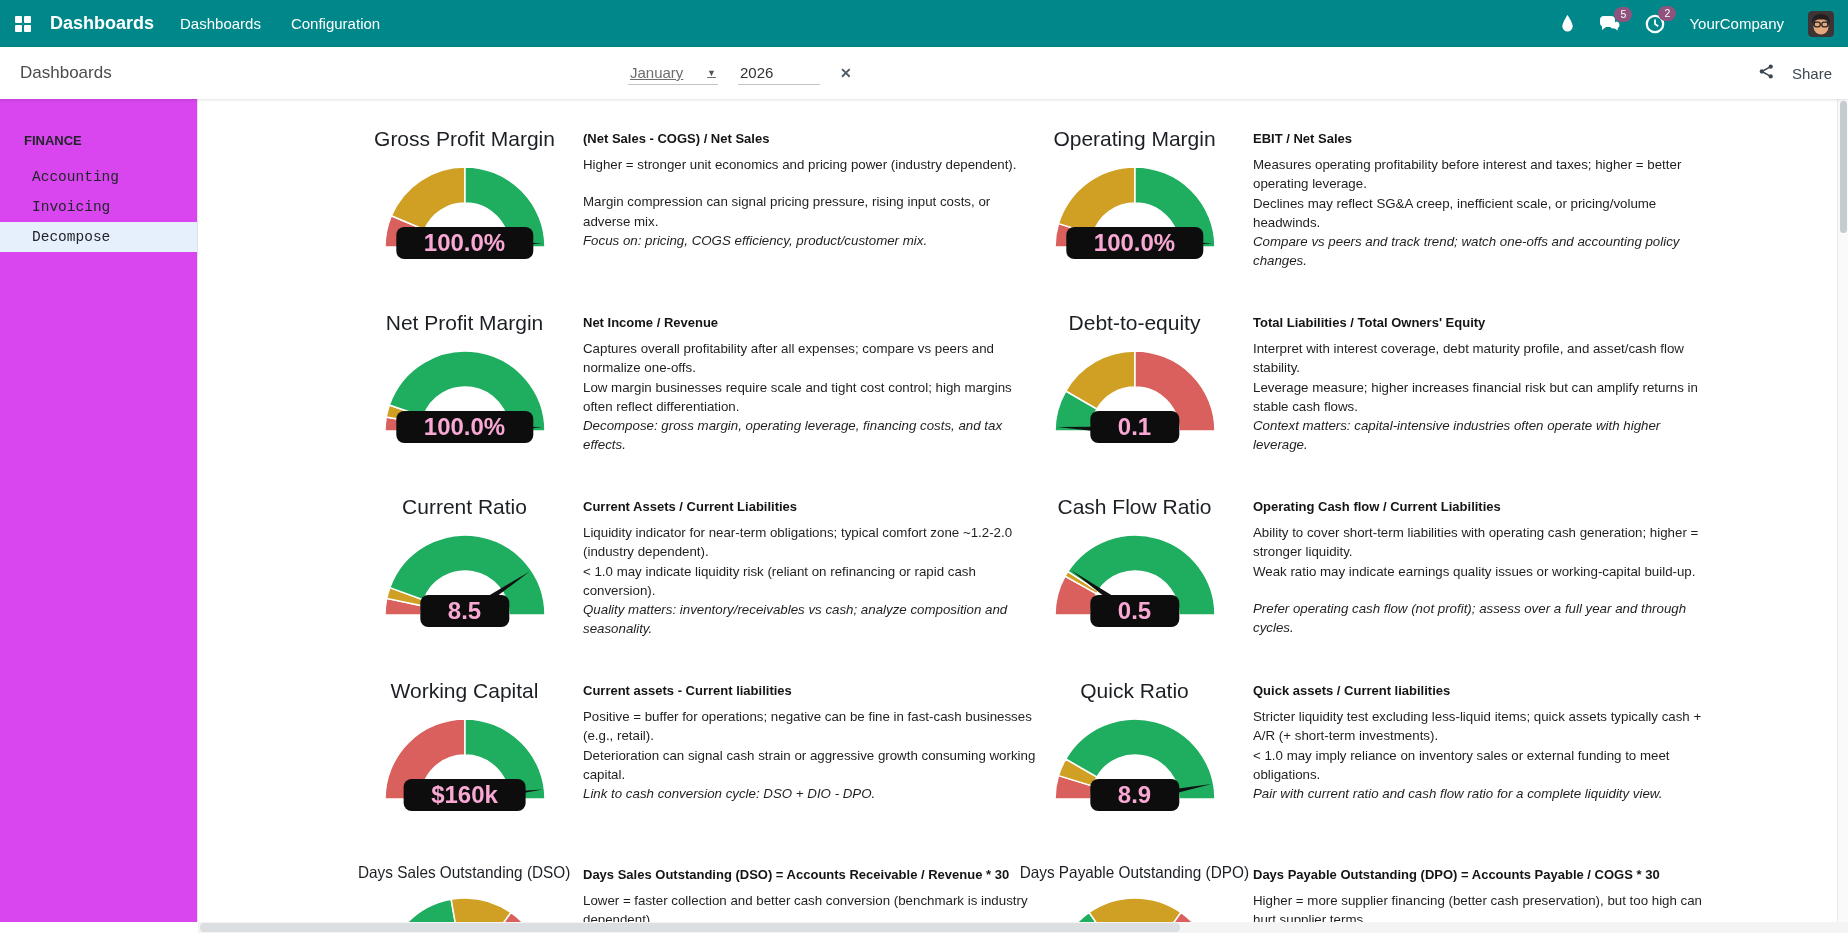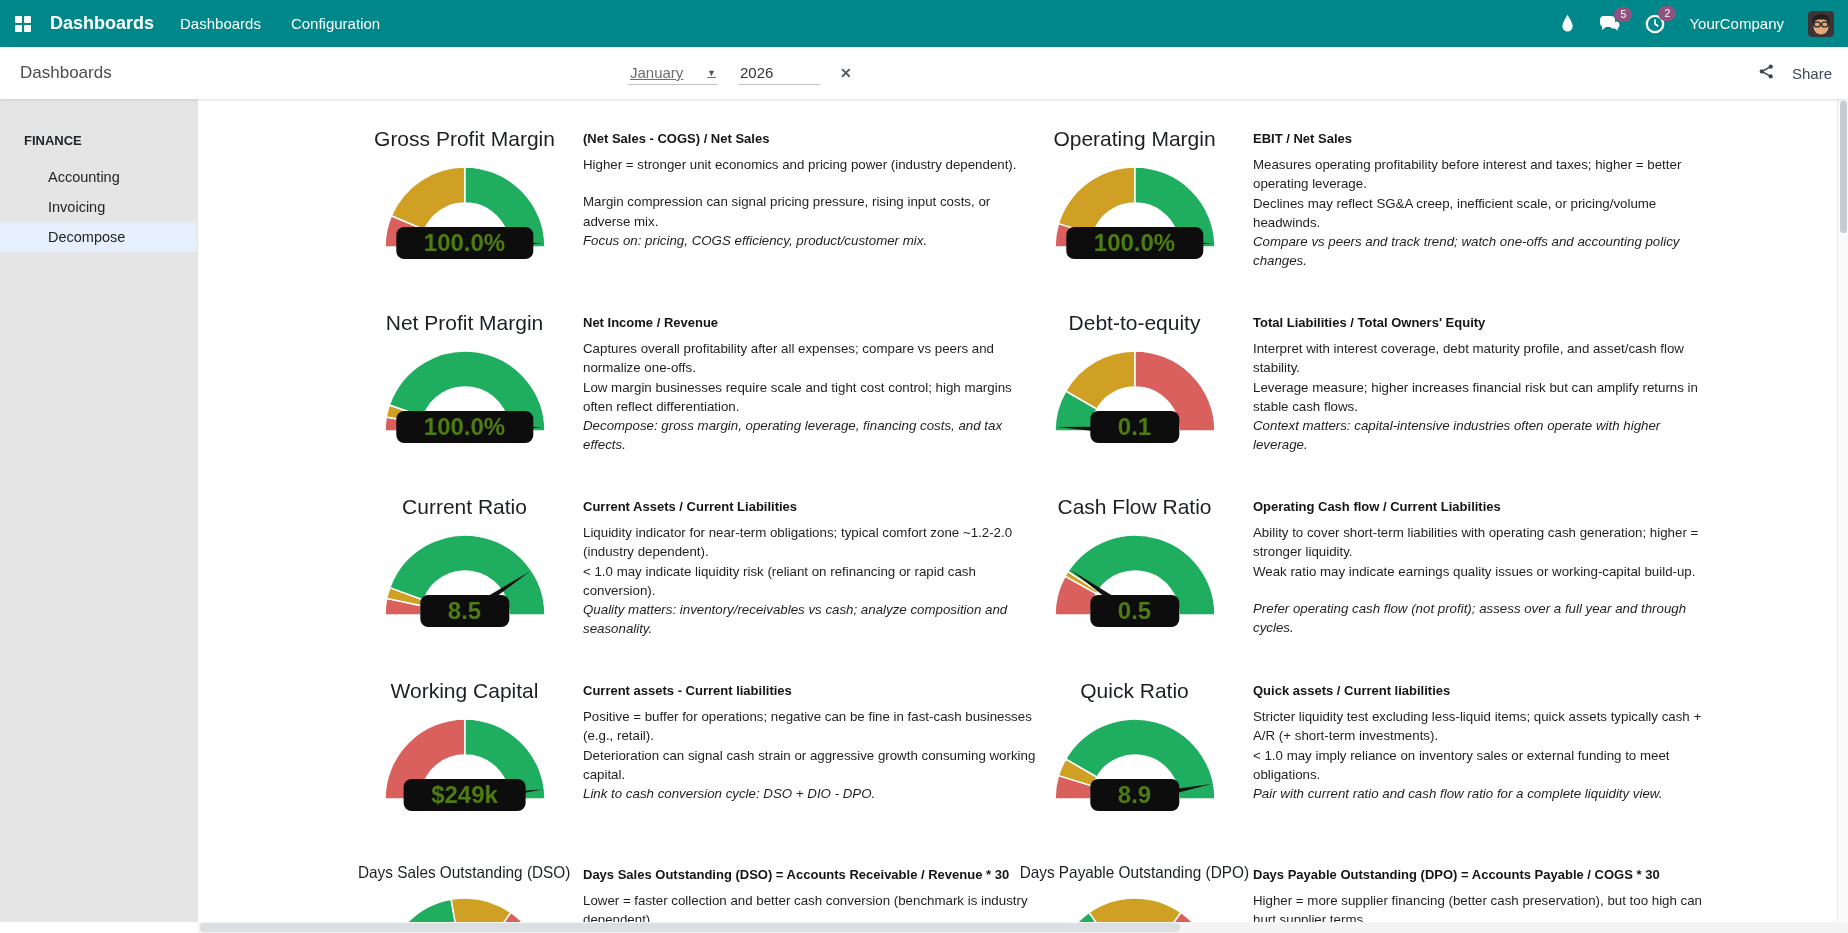--- a/index.html
+++ b/index.html
@@ -32,37 +32,37 @@
   .caret{font-size:9px;color:#555;}
   .year-input{width:78px;border:none;border-bottom:1px solid #c4c4c4;color:#333;
     font-size:15px;padding:3px 2px;font-family:inherit;outline:none;background:transparent;}
   .clear-btn{color:#4f5a63;font-weight:bold;font-size:14px;cursor:pointer;}
   .share-btn{position:absolute;right:16px;top:50%;transform:translateY(-50%);
     display:flex;align-items:center;gap:18px;font-size:15px;color:#3d4852;cursor:pointer;}
 
   
   .page-body{display:flex;height:823px;position:relative;overflow:hidden;}
   .sidebar{width:198px;min-width:198px;border-right:1px solid #dfe3e8;
-    padding-top:34px;box-sizing:border-box;background:#e5e5e5;}
+    padding-top:34px;box-sizing:border-box;background:#d946ef;}
   .section-title{font-size:13px;font-weight:bold;color:#212529;padding:0 0 14px 24px;}
-  .side-item{display:block;font-size:14.5px;color:#212529;padding:7px 0 7px 48px;
-    cursor:pointer;text-decoration:none;}
+  .side-item{display:block;font-size:14.5px;color:#212529;padding:7px 0 7px 32px;
+    cursor:pointer;text-decoration:none;font-family:Liberation Mono, monospace;}
   .side-item.active{background:#e6effc;}
 
   .content{flex:1;padding:28px 40px 0 132px;box-sizing:border-box;display:grid;
     grid-template-columns:670px 670px;align-content:start;overflow:hidden;}
   .card{display:flex;height:184px;width:708px;}
   .gauge-col{width:253px;min-width:253px;display:flex;flex-direction:column;
     align-items:center;padding-left:16px;box-sizing:border-box;}
   .card-title{font-size:21px;color:#1c2025;margin-bottom:10px;white-space:nowrap;}
   .card-title.compact{font-size:16.5px;transform:scaleX(.93);}
   .gauge-wrap{position:relative;width:164px;height:100px;}
   svg.gauge{overflow:visible;display:block;}
   .gauge-value{position:absolute;left:50%;top:66px;transform:translateX(-50%);
-    background:#0d0d0d;color:#4d7c0f;font-weight:bold;font-size:24px;line-height:32px;
+    background:#0d0d0d;color:#f9a8d4;font-weight:bold;font-size:24px;line-height:32px;
     padding:0 28px;border-radius:8px;white-space:nowrap;z-index:2;}
   .desc-col{flex:1;max-width:455px;padding-top:4px;}
   .formula{font-size:13px;font-weight:bold;color:#141414;margin-bottom:9px;}
   .desc-col p{margin:0;font-size:13.3px;color:#1f1f1f;line-height:1.45;}
   .desc-col p.italic{font-style:italic;}
   .desc-col p.gap{margin-top:18px;}
 
   
   .v-scrollbar{position:absolute;right:0;top:0;bottom:0;width:10px;background:#fafafa;
     border-left:1px solid #ececec;cursor:pointer;}
@@ -285,21 +285,21 @@
 
   <div class="card">
     <div class="gauge-col">
       <div class="card-title">Working Capital</div>
       <div class="gauge-wrap">
         <svg class="gauge" width="164" height="92" viewBox="0 0 164 92">
               <path d="M2 85.99999999999999 A80 80 0 0 1 82 6 L82 42 A44 44 0 0 0 38 86 Z" fill="#d9605c" stroke="#fff" stroke-width="1.5"></path>
               <path d="M82 6 A80 80 0 0 1 162 86 L126 86 A44 44 0 0 0 82 42 Z" fill="#1fad5f" stroke="#fff" stroke-width="1.5"></path>
               <polygon points="159.4185998280231,76.4941912143985 81.45158795467684,81.53354231761405 82.54841204532316,90.46645768238595" fill="#111"></polygon>
             </svg>
-        <div class="gauge-value">$249k</div>
+        <div class="gauge-value">$160k</div>
       </div>
     </div>
     <div class="desc-col">
       <div class="formula">Current assets - Current liabilities</div>
     <p>Positive = buffer for operations; negative can be fine in fast-cash businesses (e.g., retail).</p>
           <p>Deterioration can signal cash strain or aggressive growth consuming working capital.</p>
           <p class="italic">Link to cash conversion cycle: DSO + DIO - DPO.</p>
         </div>
   </div>
 

